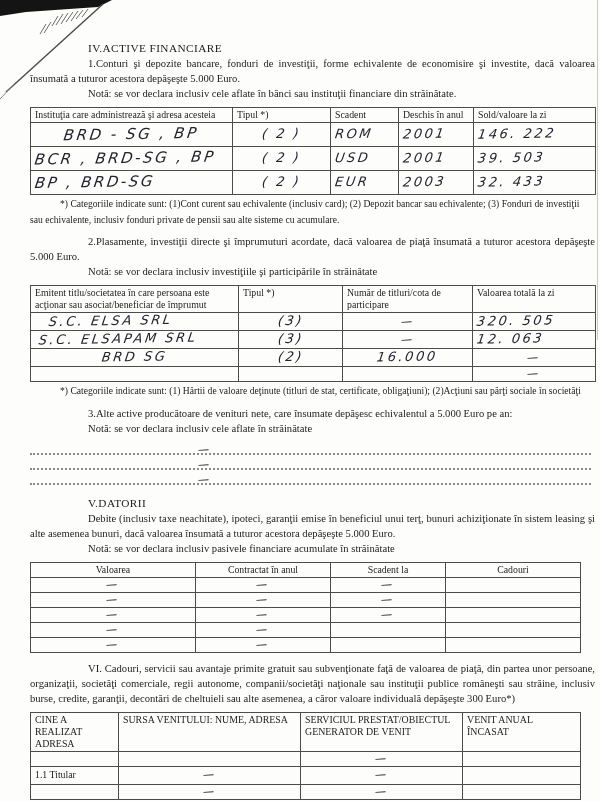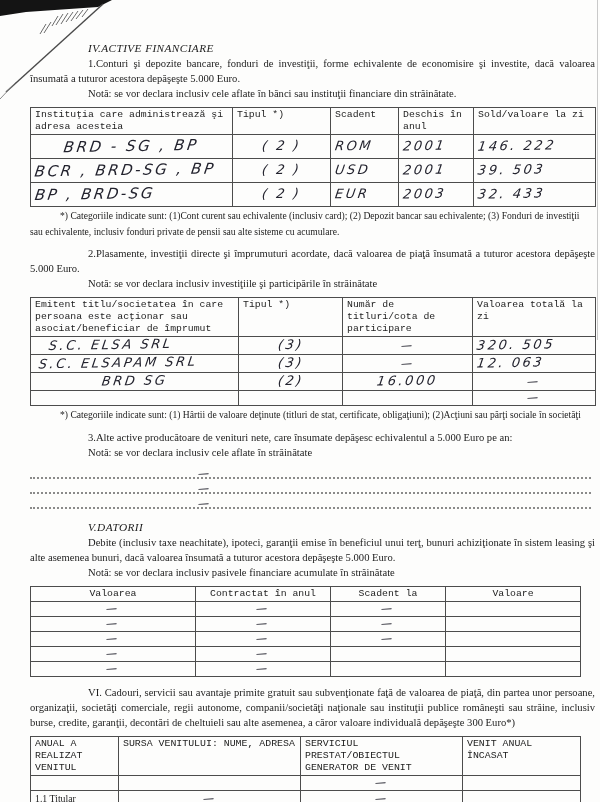--- a/index.html
+++ b/index.html
@@ -11,29 +11,29 @@
     font-family:"Liberation Serif", serif;
     color:#1c1c1c;
     box-sizing:border-box;
   }
   .edge-right{position:absolute;top:0;right:2px;width:1px;height:340px;background:#c9c9c9;}
   .corner{position:absolute;top:0;left:0;}
   .content{position:relative;padding:40px 6px 0 30px;width:565px;}
 
   p{margin:0;font-size:10.6px;line-height:15px;text-align:justify;}
   .ind{text-indent:58px;}
-  .sec-title{font-size:11.3px;letter-spacing:.4px;text-indent:58px;line-height:16px;font-style:italic;}
+  .sec-title{font-size:11.3px;letter-spacing:.4px;text-indent:58px;line-height:16px;}
   .fnote{font-size:9.6px;line-height:12.5px;margin-top:3px;}
   .fnote .fi{text-indent:30px;}
 
   table{border-collapse:collapse;table-layout:fixed;margin-top:6px;}
   td,th{border:1px solid #4c4c4c;padding:1px 4px;font-weight:normal;
         font-size:9.8px;line-height:12px;vertical-align:top;text-align:left;
         overflow:hidden;white-space:nowrap;}
-  th{white-space:normal;font-family:Liberation Mono, monospace;}
+  th{white-space:normal;}
   .t-mid td{vertical-align:middle;}
   .ctr{text-align:center;}
 
   
   .hw{
     font-family:"DejaVu Sans", sans-serif;
     font-style:italic;
     letter-spacing:2.5px;
     color:#23232e;
     display:inline-block;
@@ -208,21 +208,21 @@
           <col style="width:165px">
           <col style="width:135px">
           <col style="width:115px">
           <col style="width:135px">
         </colgroup>
       <tbody>
           <tr>
         <th class="ctr">Valoarea</th>
         <th class="ctr">Contractat în anul</th>
         <th class="ctr">Scadent la</th>
-        <th class="ctr">Valoare</th>
+        <th class="ctr">Cadouri</th>
       </tr>
       <tr class="row-thin">
         <td class="ctr"><span class="hw hwd">—</span></td>
         <td class="ctr"><span class="hw hwd">—</span></td>
         <td class="ctr"><span class="hw hwd">—</span></td>
         <td><span class="hw hwd"></span></td>
       </tr>
       <tr class="row-thin">
         <td class="ctr"><span class="hw hwd">—</span></td>
         <td class="ctr"><span class="hw hwd">—</span></td>
@@ -256,21 +256,21 @@
 
     <table class="t4 t-mid">
       <colgroup>
           <col style="width:88px">
           <col style="width:182px">
           <col style="width:162px">
           <col style="width:118px">
         </colgroup>
       <tbody>
           <tr>
-        <th>ANUAL A REALIZAT VENITUL</th>
+        <th>CINE A REALIZAT ADRESA</th>
         <th>SURSA VENITULUI: NUME, ADRESA</th>
         <th>SERVICIUL PRESTAT/OBIECTUL GENERATOR DE VENIT</th>
         <th>VENIT ANUAL ÎNCASAT</th>
       </tr>
       <tr class="row-thin">
         <td><span class="hw hw-sm"></span></td>
         <td class="ctr"><span class="hw hwd"></span></td>
         <td class="ctr"><span class="hw hwd">—</span></td>
         <td><span class="hw hwd"></span></td>
       </tr>

